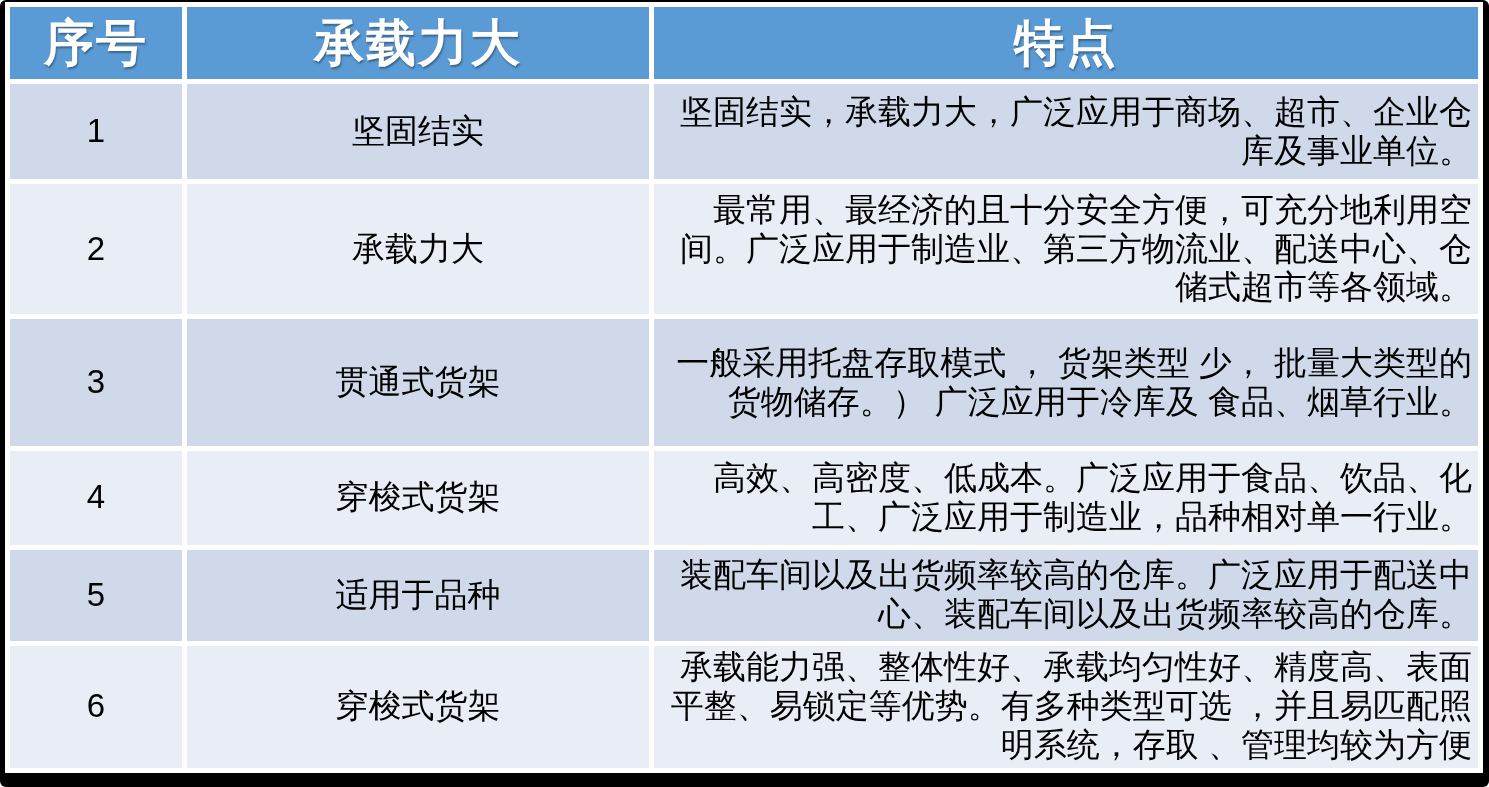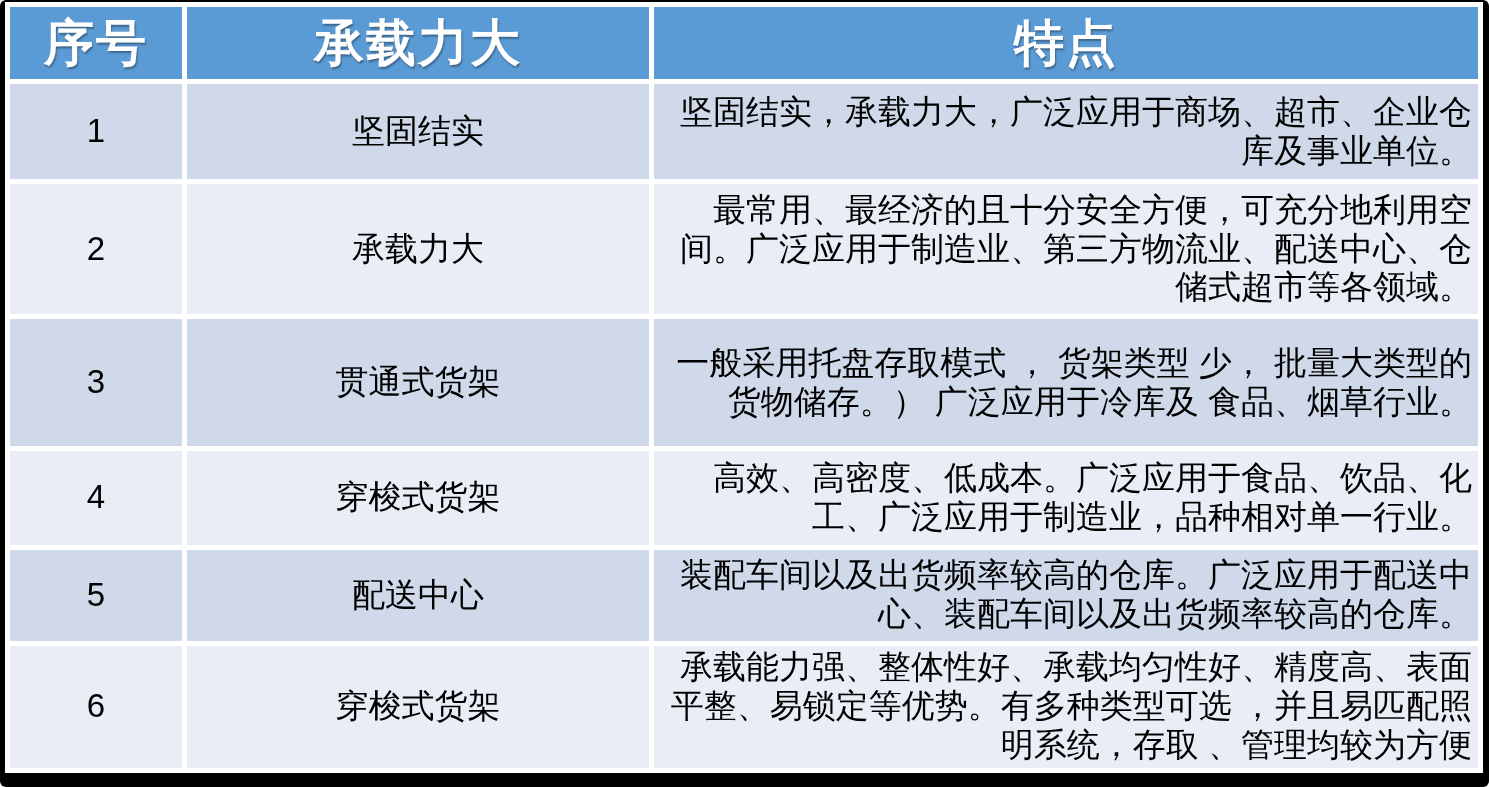--- a/index.html
+++ b/index.html
@@ -98,21 +98,21 @@
         <td class="cell-type">贯通式货架</td>
         <td class="cell-feat">一般采用托盘存取模式 ， 货架类型 少， 批量大类型的货物储存。） 广泛应用于冷库及 食品、烟草行业。</td>
       </tr>
       <tr>
         <td class="cell-no">4</td>
         <td class="cell-type">穿梭式货架</td>
         <td class="cell-feat">高效、高密度、低成本。广泛应用于食品、饮品、化工、广泛应用于制造业，品种相对单一行业。</td>
       </tr>
       <tr>
         <td class="cell-no">5</td>
-        <td class="cell-type">配送中心</td>
+        <td class="cell-type">适用于品种</td>
         <td class="cell-feat">装配车间以及出货频率较高的仓库。广泛应用于配送中心、装配车间以及出货频率较高的仓库。</td>
       </tr>
       <tr>
         <td class="cell-no">6</td>
         <td class="cell-type">穿梭式货架</td>
         <td class="cell-feat">承载能力强、整体性好、承载均匀性好、精度高、表面平整、易锁定等优势。有多种类型可选 ，并且易匹配照明系统，存取 、管理均较为方便</td>
       </tr>
     </tbody>
   </table>
 </div>

